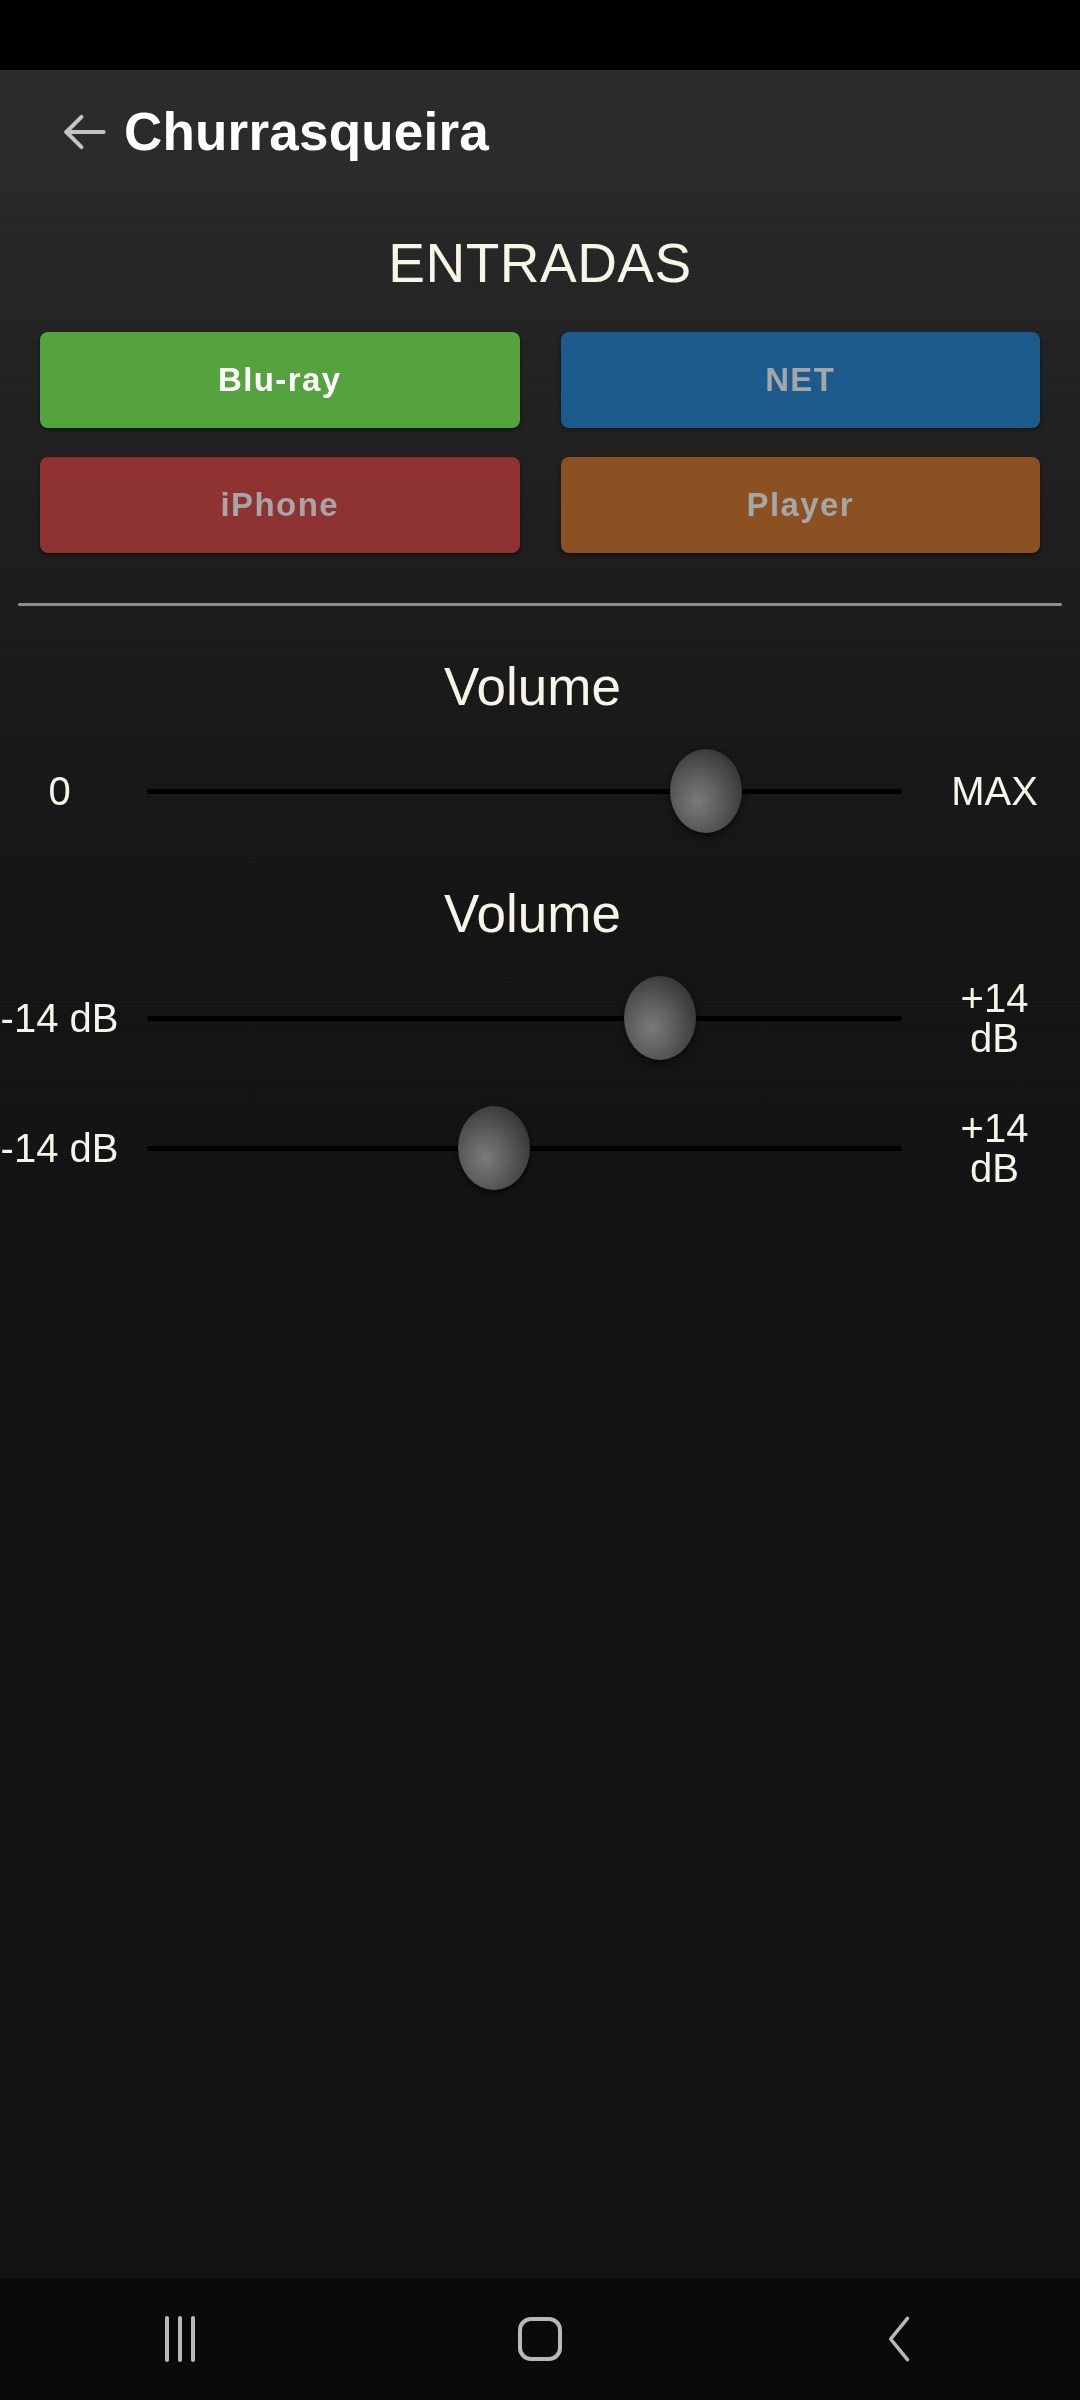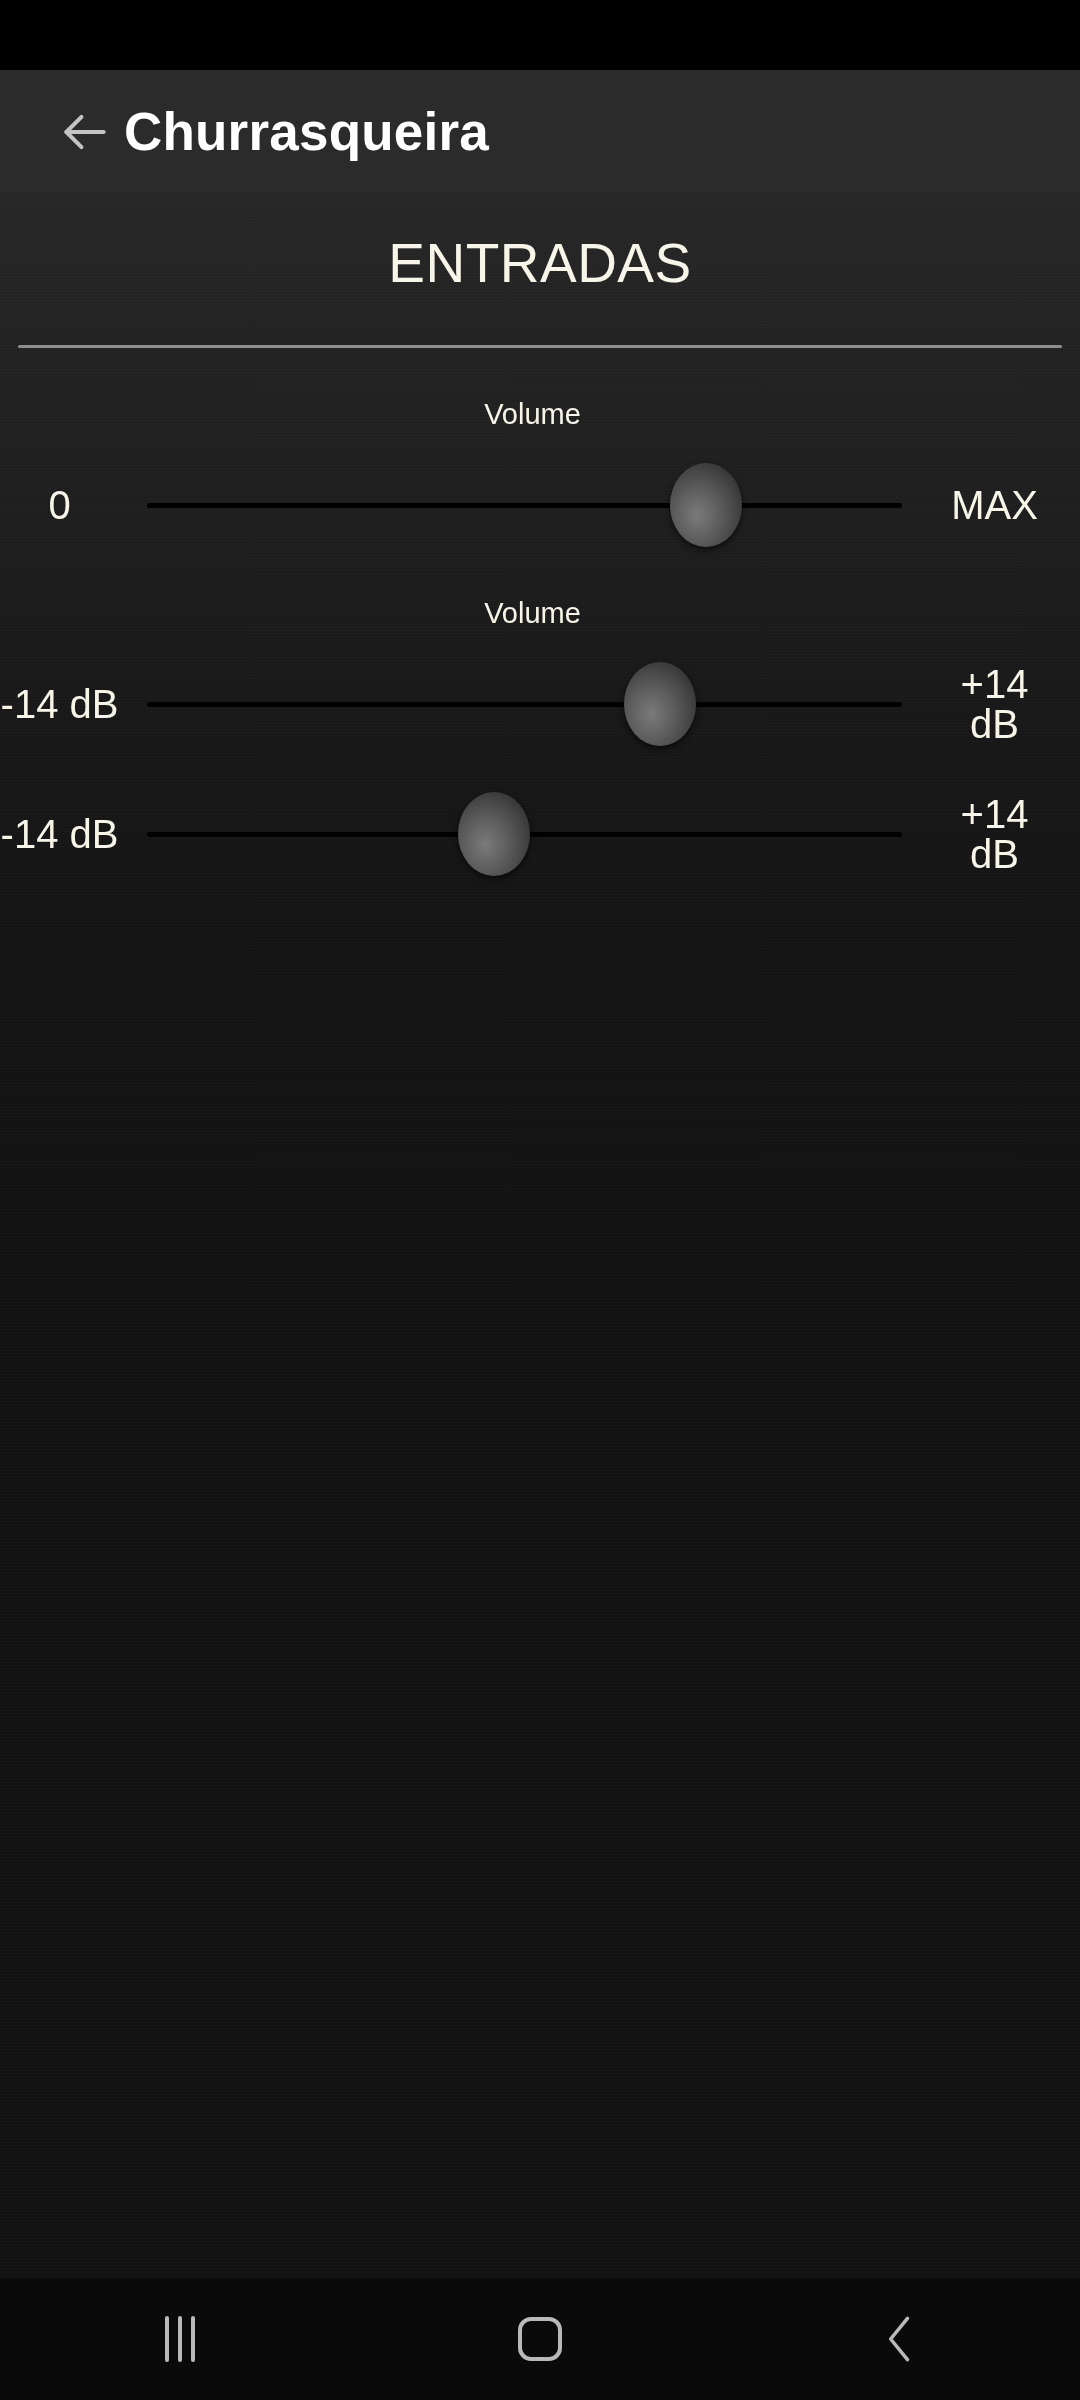--- a/index.html
+++ b/index.html
@@ -123,21 +123,21 @@
 
   
   .sliders { padding-top: 28px; }
 
   .slider-block { margin-top: 10px; }
   .slider-block:first-child { margin-top: 0; }
 
   .slider-label {
     text-align: center;
     color: #f7f5e7;
-    font-size: 29px;
+    font-size: 53px;
     font-weight: 400;
     padding: 22px 15px 14px 0;
   }
 
   .slider-row {
     display: flex;
     align-items: center;
     height: 120px;
   }
   .end-label {
@@ -227,20 +227,26 @@
         </svg>
       </span>
     </div>
     <div class="app-title">Churrasqueira</div>
   </div>
 
   <div class="content">
 
     <div class="section-title">ENTRADAS</div>
 
+    <div class="input-grid">
+      <button class="input-btn sel" id="btn0" style="background: rgb(85, 163, 62);">Blu-ray</button>
+      <button class="input-btn unsel" id="btn1" style="background: rgb(28, 91, 140);">NET</button>
+      <button class="input-btn unsel" id="btn2" style="background: rgb(142, 50, 50);">iPhone</button>
+      <button class="input-btn unsel" id="btn3" style="background: rgb(140, 81, 34);">Player</button>
+    </div>
 
     <div class="divider"></div>
 
     <div class="sliders">
 
       <div class="slider-block">
         <div class="slider-label">Volume</div>
         <div class="slider-row">
           <div class="end-label left">0</div>
           <div class="track-wrap">

